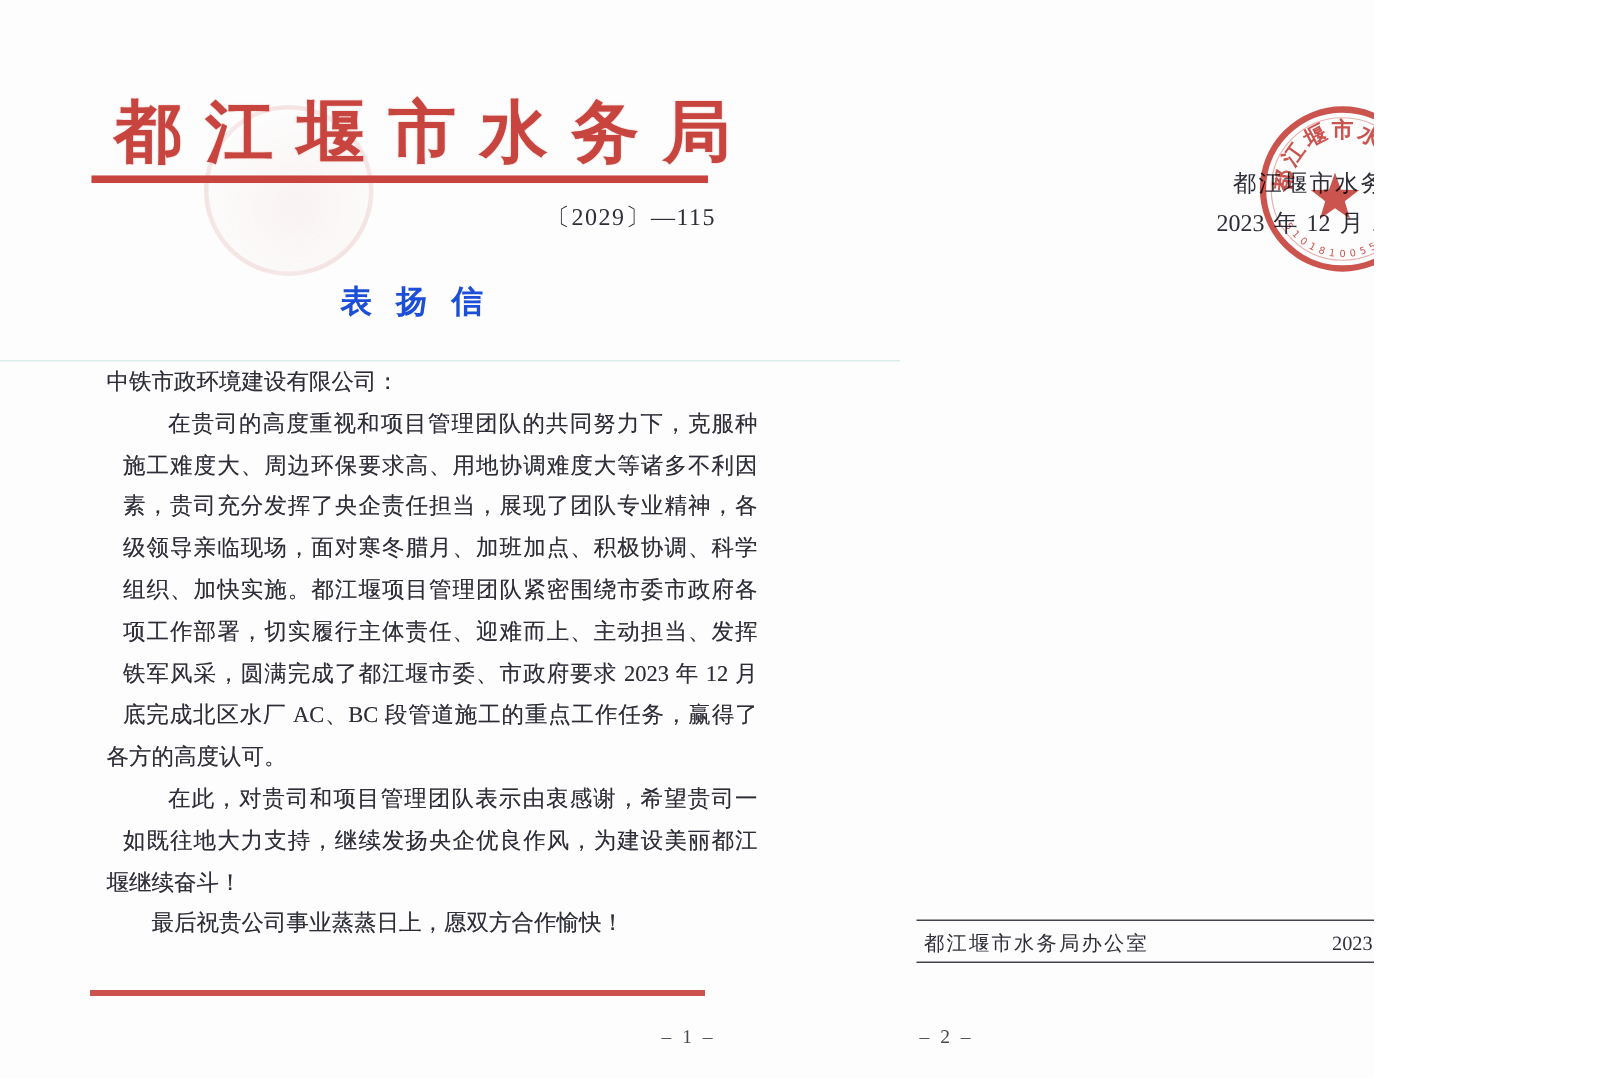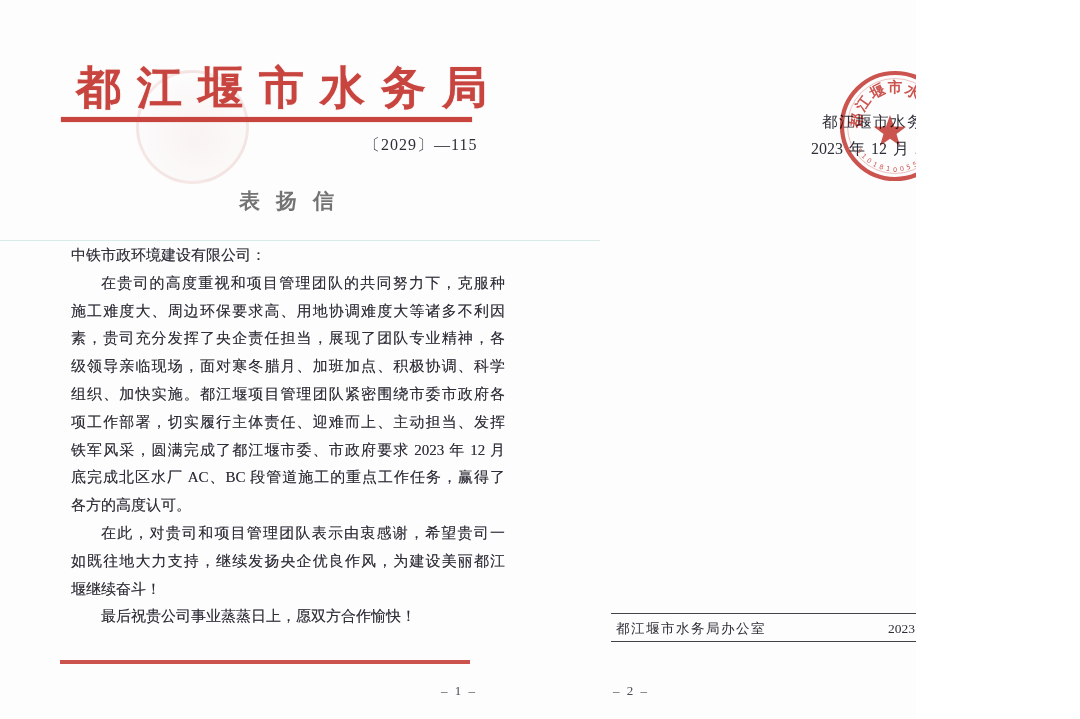--- a/index.html
+++ b/index.html
@@ -27,31 +27,31 @@
     white-space:nowrap;
   }
   .letterhead-rule{
     left:61px;top:117px;width:411px;height:4.5px;
     background:var(--head-red,#c8443e);box-shadow:0 0 1px rgba(200,68,62,.6);
   }
   .doc-number{
     left:364px;top:135px;font-size:16px;letter-spacing:1px;white-space:nowrap;
   }
   .letter-title{
-    left:239px;top:187px;font-size:21px;font-weight:bold;
-    letter-spacing:16px;color:#737373;white-space:nowrap;
+    left:227px;top:187px;font-size:21px;font-weight:bold;
+    letter-spacing:16px;color:#1d4ed8;white-space:nowrap;
   }
   .body-lines{
     left:71px;top:242px;width:434px;font-size:15px;
   }
   .bl{
     display:block;height:27.8px;line-height:27.8px;white-space:nowrap;
     text-align:justify;text-shadow:0 0 .4px rgba(46,46,56,.5);
   }
-  .bl.j{text-align-last:justify;white-space:normal;}
+  .bl.j{text-align-last:justify;white-space:normal;margin-left:11px;}
   .bl.ind{padding-left:30px;}
   .bottom-rule-red{
     left:60px;top:660px;width:410px;height:3.5px;
     background:var(--head-red,#c8443e);opacity:.92;
   }
   .page-num{font-size:13px;color:#4a4a52;letter-spacing:2px;white-space:nowrap;}
   .pn1{left:441px;top:683px;}
   .pn2{left:613px;top:683px;}
 
   

